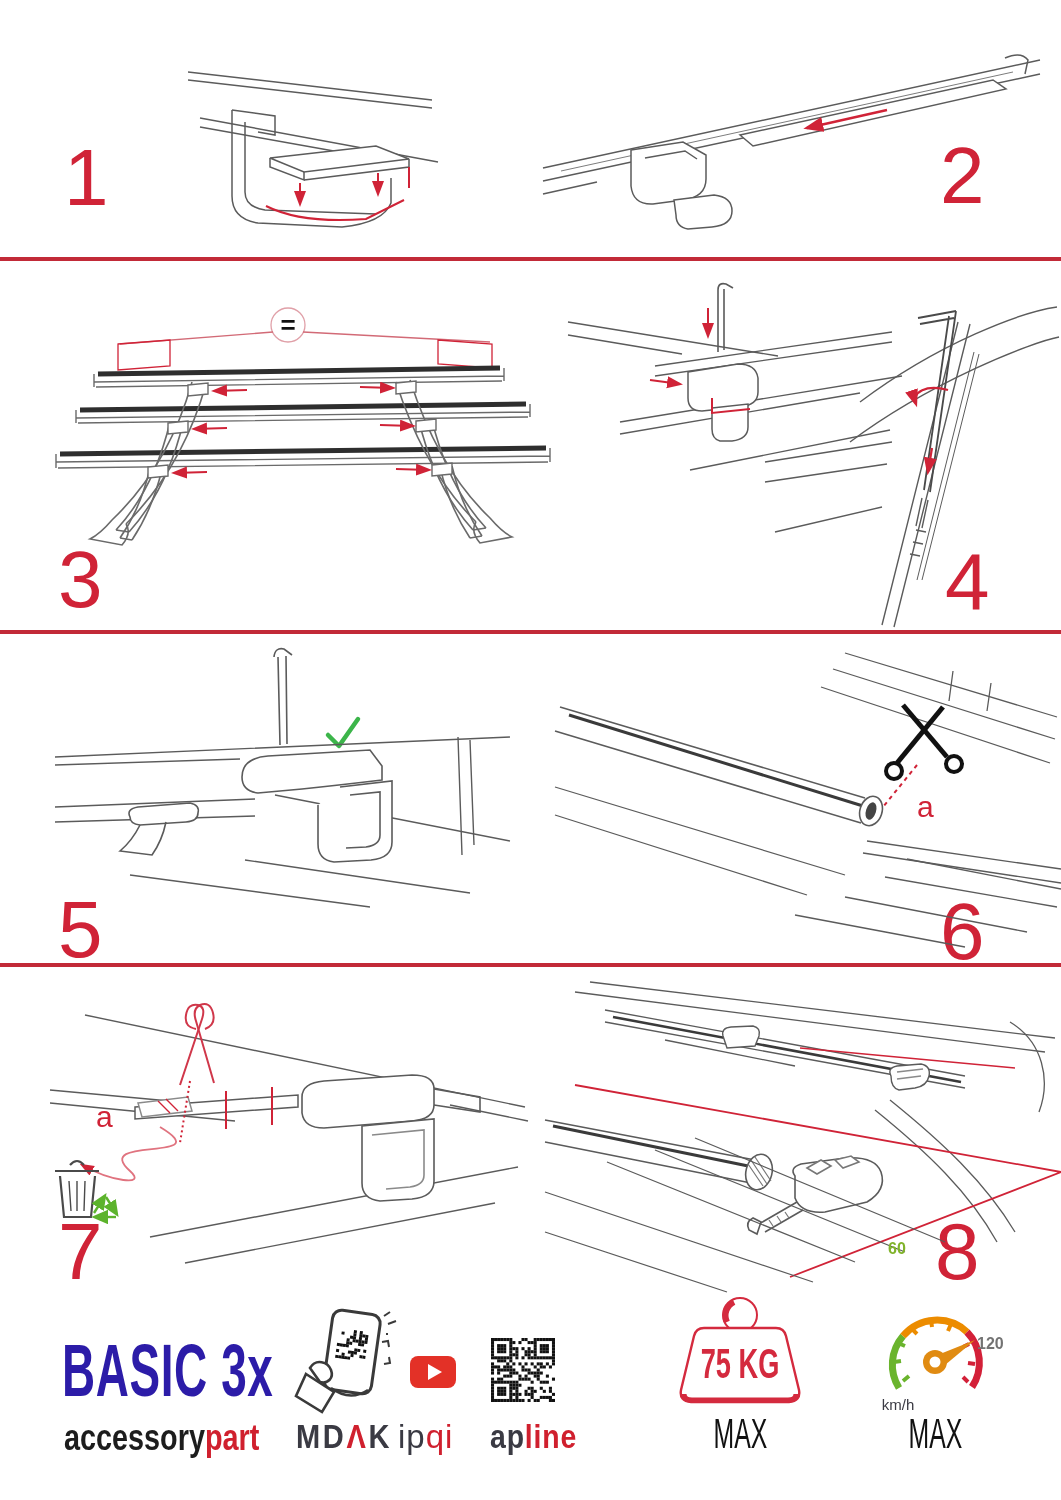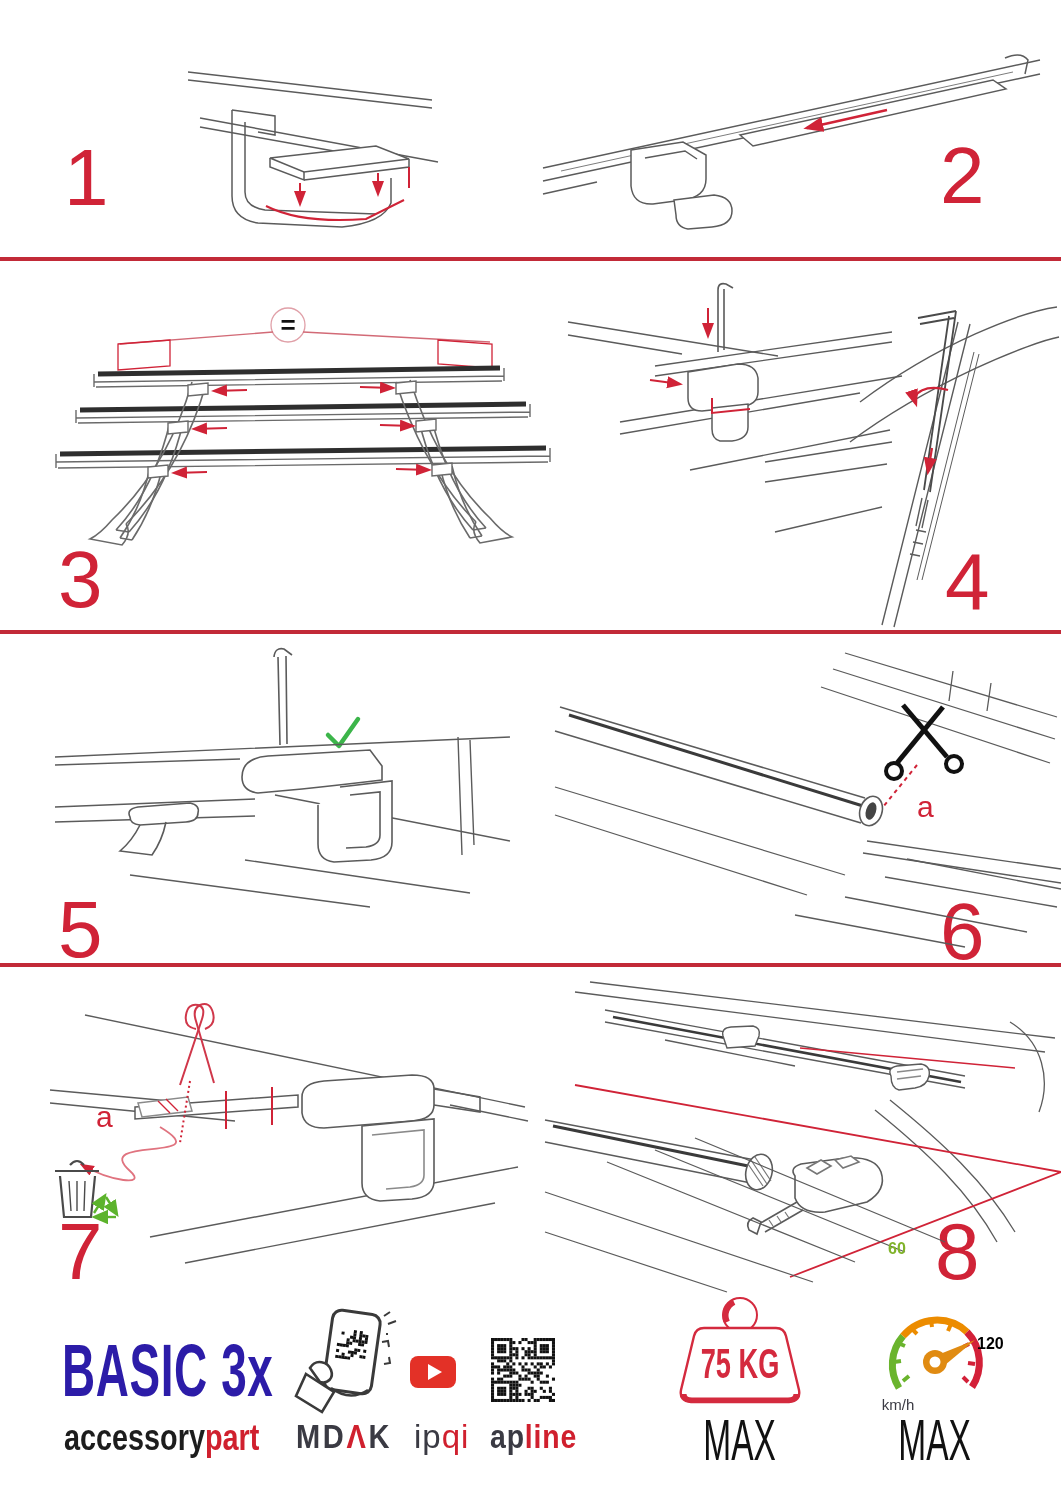--- a/index.html
+++ b/index.html
@@ -13,29 +13,29 @@
   
   .brand-name{position:absolute;left:62px;top:1334px;font-size:74px;font-weight:bold;
               color:#2c1ca8;line-height:1;transform:scale(0.62,1);transform-origin:left top;
               letter-spacing:1px;white-space:nowrap;}
   .brand-sub{position:absolute;left:64px;top:1420px;font-size:36px;font-weight:bold;
              line-height:1;transform:scale(0.80,1);transform-origin:left top;white-space:nowrap;color:#1d1d1d;}
   .red{color:#d0202e;}
   .logo-word{position:absolute;top:1420px;font-size:33px;line-height:1;color:#3a3a43;
              transform-origin:left top;white-space:nowrap;}
   .mdak{left:296px;font-weight:bold;letter-spacing:3px;transform:scale(0.88,1);}
-  .ipqi{left:414px;letter-spacing:1px;}
+  .ipqi{left:398px;letter-spacing:1px;}
   .apline{left:490px;font-weight:bold;transform:scale(0.86,1);letter-spacing:1px;}
-  .max-label{position:absolute;top:1412px;font-size:54px;font-weight:400;color:#111;
+  .max-label{position:absolute;top:1412px;font-size:40px;font-weight:400;color:#111;
              text-align:center;line-height:1;}
   .max-label span{display:inline-block;transform:scale(0.62,1.05);transform-origin:center top;}
   .kmh{position:absolute;left:838px;top:1396px;width:120px;text-align:center;
        font-size:15px;color:#3a3a43;}
   .g60{position:absolute;left:888px;top:1240px;font-size:16px;font-weight:bold;color:#80b32a;}
-  .g120{position:absolute;left:977px;top:1335px;font-size:16px;font-weight:bold;color:#000000;}
+  .g120{position:absolute;left:977px;top:1335px;font-size:16px;font-weight:bold;color:#737373;}
 </style>
 </head>
 <body>
 
 <div class="page">
 
   <svg width="0" height="0">
     <defs>
       <marker id="mr" markerWidth="9" markerHeight="8" refX="6.5" refY="3" orient="auto">
         <path d="M0,0 L8,3 L0,6 Z" fill="#d02337"></path>

